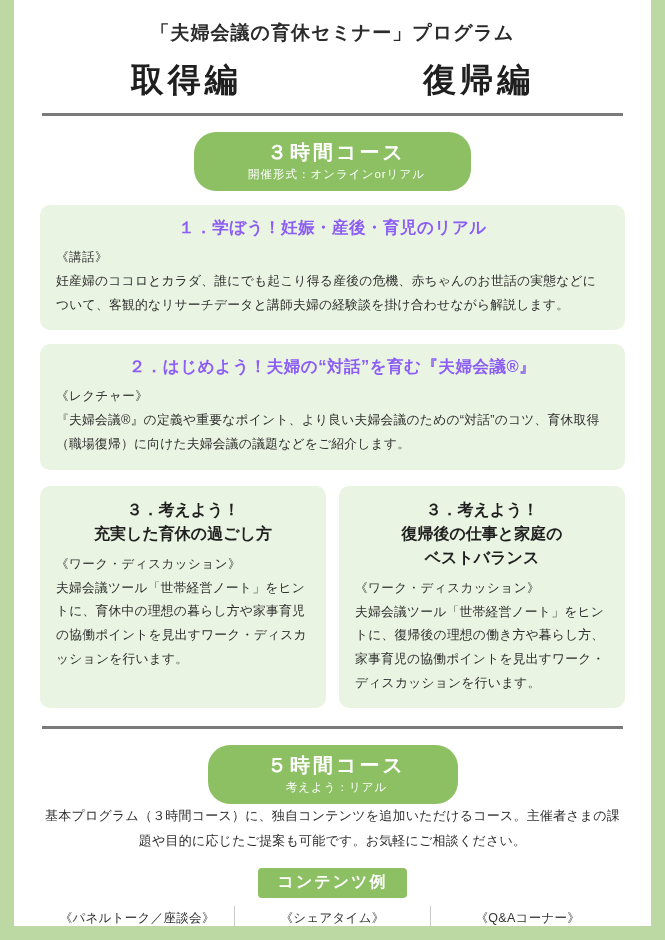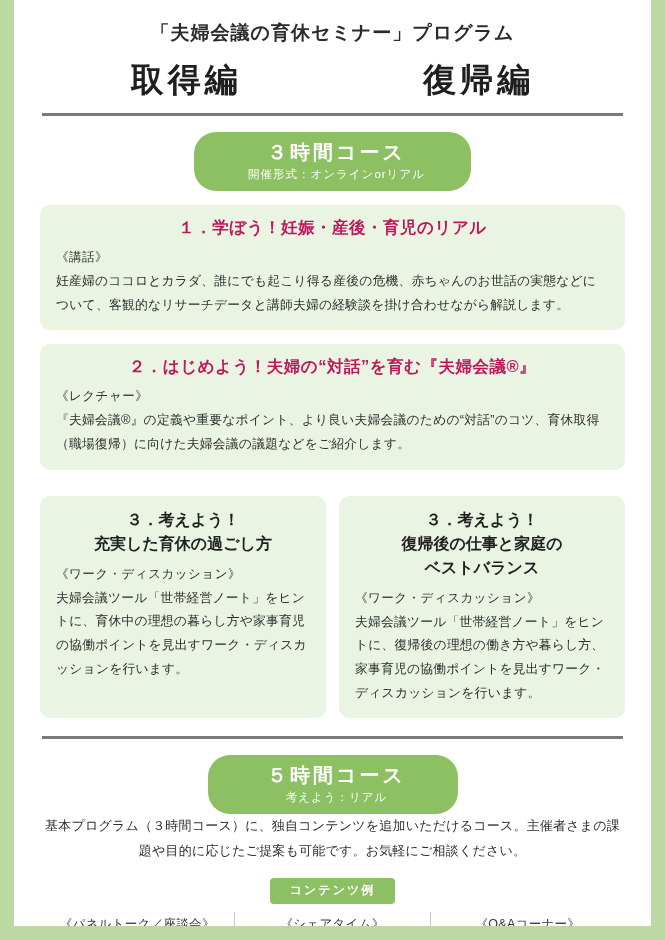--- a/index.html
+++ b/index.html
@@ -69,42 +69,42 @@
   .card {
     background: #eaf4e2;
     border-radius: 10px;
     padding: 12px 16px 14px 16px;
     margin-top: 14px;
   }
   .card-title {
     text-align: center;
     font-size: 16.5px;
     font-weight: bold;
-    color: #be185d;
+    color: #8b5cf6;
     letter-spacing: 0.5px;
   }
   .card-kind {
     font-size: 12.5px;
     color: #333333;
     margin-top: 10px;
     letter-spacing: 0.5px;
   }
   .card-body {
     font-size: 12.8px;
     line-height: 1.85;
     color: #2f2f2f;
     margin-top: 3px;
     letter-spacing: 0.2px;
   }
   .two-col {
     display: flex;
     gap: 13px;
     margin-top: 14px;
   }
-  .two-col .card { margin-top: 12px; flex: 1; }
+  .two-col .card { margin-top: 2px; flex: 1; }
   .card-title-2l {
     text-align: center;
     font-size: 16px;
     font-weight: bold;
     color: #1f1f1f;
     line-height: 1.5;
   }
   .rule2 {
     height: 3px;
     background: #7a7a7a;
@@ -115,21 +115,21 @@
     font-size: 13px;
     line-height: 1.9;
     text-align: center;
     color: #2f2f2f;
     letter-spacing: 0.2px;
   }
   .content-tag-wrap { display: flex; justify-content: center; margin-top: 14px; }
   .content-tag {
     background: #8cc063;
     color: #ffffff;
-    font-size: 12px;
+    font-size: 16px;
     font-weight: bold;
     letter-spacing: 2px;
     padding: 4px 20px 5px 20px;
     border-radius: 4px;
   }
   .three-col {
     display: flex;
     gap: 0px;
     margin-top: 8px;
   }

